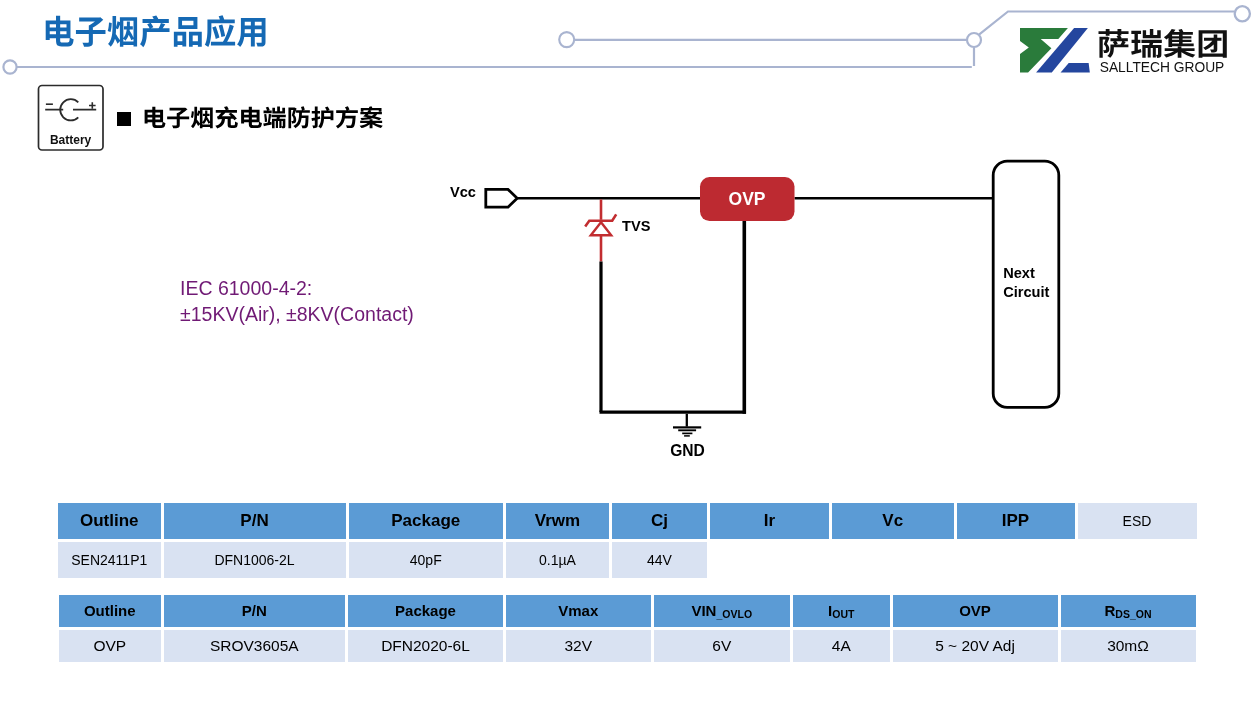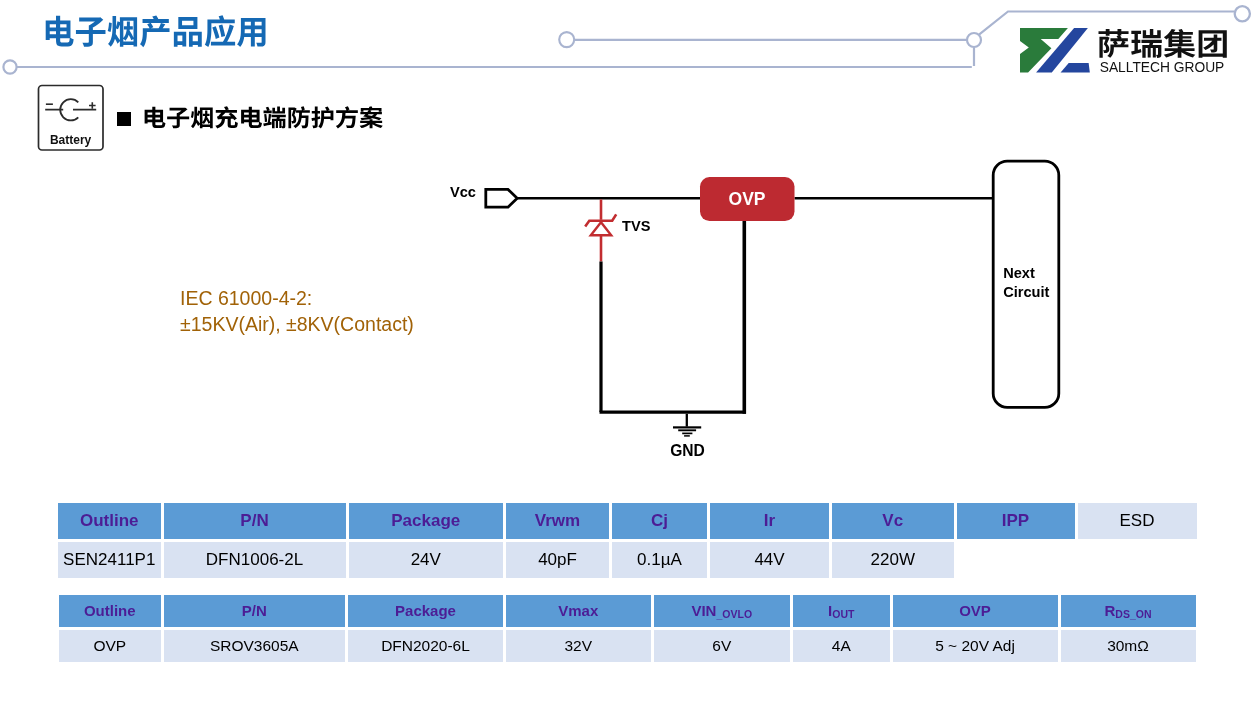--- a/index.html
+++ b/index.html
@@ -3,32 +3,32 @@
 <meta charset="utf-8">
 <style>
   html,body{margin:0;padding:0;}
   body{width:1256px;height:704px;background:#ffffff;position:relative;overflow:hidden;
        font-family:"Liberation Sans",sans-serif;}
   .abs{position:absolute;}
   #mainsvg{position:absolute;left:0;top:0;}
   
   .tbl{position:absolute;display:grid;}
   .tbl div{display:flex;align-items:center;justify-content:center;}
-  .th{background:#5b9bd5;color:#4c1d95;font-weight:bold;}
+  .th{background:#5b9bd5;color:#000000;font-weight:bold;}
   .td{background:#d9e2f2;color:#000000;}
   #t1{left:58px;top:503px;grid-template-columns:102.5px 182px 154.5px 103px 95px 119px 121.5px 118px 119px;
       grid-template-rows:36.3px 36.3px;column-gap:3px;row-gap:2.4px;}
   #t1 .th{font-size:17px;}
-  #t1 .td{font-size:17px;}
+  #t1 .td{font-size:14px;}
   #t2{left:59px;top:594.5px;grid-template-columns:101.5px 181.5px 155px 144.5px 136.5px 96.5px 165px 135px;
       grid-template-rows:32.5px 32.5px;column-gap:3px;row-gap:2.5px;}
   #t2 .th{font-size:15px;}
   #t2 .td{font-size:15.5px;}
   sub{font-size:10.5px;line-height:0;position:relative;top:3px;}
-  #iec{left:180px;top:286px;font-size:19.5px;line-height:25.8px;color:#a16207;}
+  #iec{left:180px;top:276px;font-size:19.5px;line-height:25.8px;color:#701a75;}
   #bullet{left:117.4px;top:112.3px;width:13.6px;height:13.6px;background:#000;}
 </style>
 </head>
 <body>
 <svg id="mainsvg" width="1256" height="704" viewBox="0 0 1256 704">
 
   <g stroke="#a9b4d0" fill="none">
     <path d="M16.5,67 H971.8 M974,66 V47.2 M574.5,39.8 H966.5 M979,34.6 L1008,11.5 H1234.5" stroke-width="2.2"></path>
     <circle cx="10" cy="67" r="6.6" stroke-width="2.2" fill="#fff"></circle>
     <circle cx="974" cy="40" r="7" stroke-width="2.2" fill="#fff"></circle>
@@ -94,25 +94,23 @@
     <div class="th">P/N</div>
     <div class="th">Package</div>
     <div class="th">Vrwm</div>
     <div class="th">Cj</div>
     <div class="th">Ir</div>
     <div class="th">Vc</div>
     <div class="th">IPP</div>
   <div class="td">ESD</div>
     <div class="td">SEN2411P1</div>
     <div class="td">DFN1006-2L</div>
-    <div class="td">24V</div>
     <div class="td">40pF</div>
     <div class="td">0.1µA</div>
     <div class="td">44V</div>
-    <div class="td">220W</div>
 </div>
 <div class="tbl" id="t2">
   <div class="th">Outline</div>
     <div class="th">P/N</div>
     <div class="th">Package</div>
     <div class="th">Vmax</div>
     <div class="th">VIN<sub>_OVLO</sub></div>
     <div class="th">I<sub>OUT</sub></div>
     <div class="th">OVP</div>
     <div class="th">R<sub>DS_ON</sub></div>

